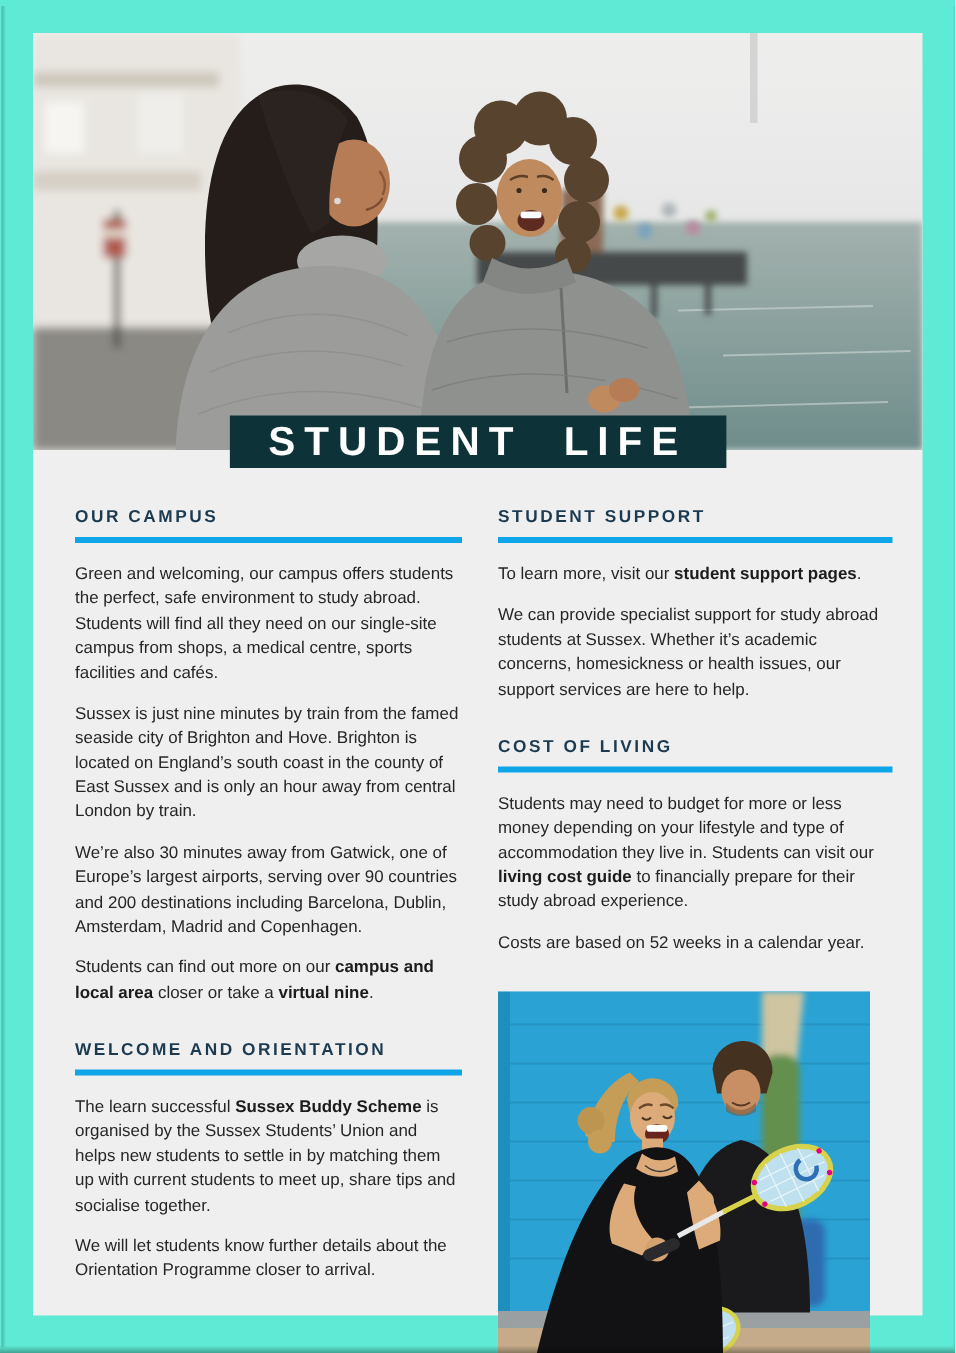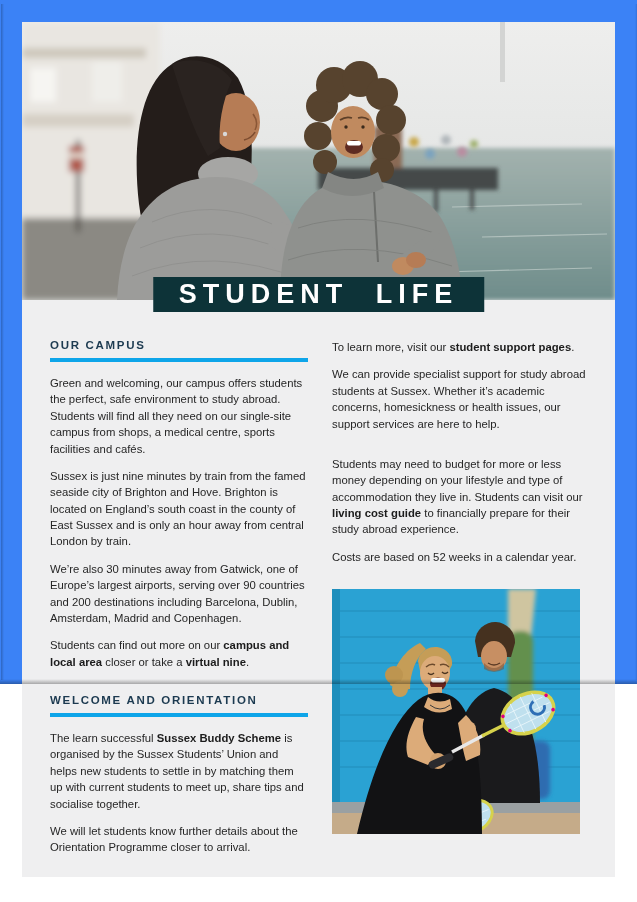--- a/index.html
+++ b/index.html
@@ -1,18 +1,18 @@
 <!DOCTYPE html>
 <html><head>
 <meta charset="utf-8">
 <style>
   * { margin: 0; padding: 0; box-sizing: border-box; }
   html, body { width: 637px; height: 902px; background: #ffffff; overflow: hidden;
     font-family: "Liberation Sans", sans-serif; }
-  .page { position: relative; width: 637px; height: 684px; background: #3b82f6; }
+  .page { position: relative; width: 637px; height: 902px; background: #5eead4; }
   
   .edge-left { position: absolute; left: 1px; top: 4px; bottom: 4px; width: 3px;
     background: linear-gradient(to right, rgba(0,0,0,0.22), rgba(0,0,0,0)); }
   .edge-bottom { position: absolute; left: 0; right: 0; bottom: 0; height: 5px;
     background: linear-gradient(to top, rgba(0,0,0,0.30), rgba(0,0,0,0)); }
   .edge-right { position: absolute; right: 0; top: 4px; bottom: 4px; width: 2px;
     background: linear-gradient(to left, rgba(0,0,0,0.12), rgba(0,0,0,0)); }
 
   .hero { position: absolute; left: 22px; top: 22px; width: 593px; height: 278px;
     overflow: hidden; background: #e3e5e4; }
@@ -166,24 +166,26 @@
       </div>
       <div class="section">
         <h2>WELCOME AND ORIENTATION</h2>
         <p><span>The learn successful </span><strong>Sussex Buddy Scheme</strong><span> is organised by the Sussex Students’ Union and helps new students to settle in by matching them up with current students to meet up, share tips and socialise together.</span></p>
         <p><span>We will let students know further details about the Orientation Programme closer to arrival.</span></p>
       </div>
     </div>
 
     <div class="col">
       <div class="section">
+        <h2>STUDENT SUPPORT</h2>
         <p><span>To learn more, visit our </span><strong>student support pages</strong><span>.</span></p>
         <p><span>We can provide specialist support for study abroad students at Sussex. Whether it’s academic concerns, homesickness or health issues, our support services are here to help.</span></p>
       </div>
       <div class="section">
+        <h2>COST OF LIVING</h2>
         <p><span>Students may need to budget for more or less money depending on your lifestyle and type of accommodation they live in. Students can visit our </span><strong>living cost guide</strong><span> to financially prepare for their study abroad experience.</span></p>
         <p><span>Costs are based on 52 weeks in a calendar year.</span></p>
       </div>
 
       <div class="photo">
         <svg viewBox="0 0 248 245" preserveAspectRatio="none">
           <defs>
             <filter id="pblur" x="-20%" y="-20%" width="140%" height="140%">
                 <feGaussianBlur stdDeviation="2"></feGaussianBlur>
               </filter>

